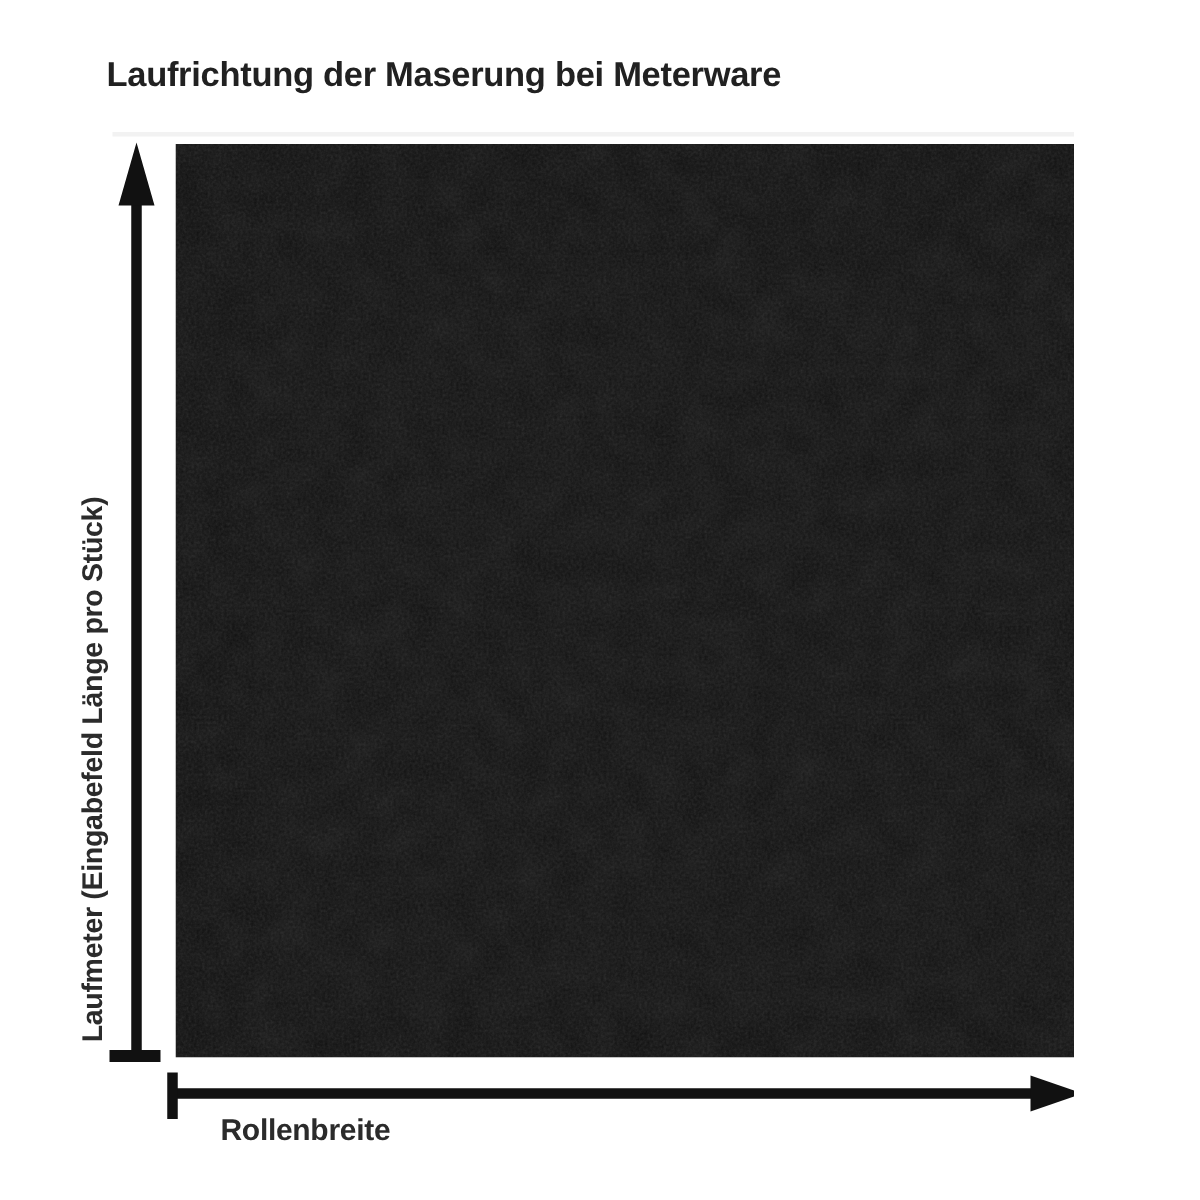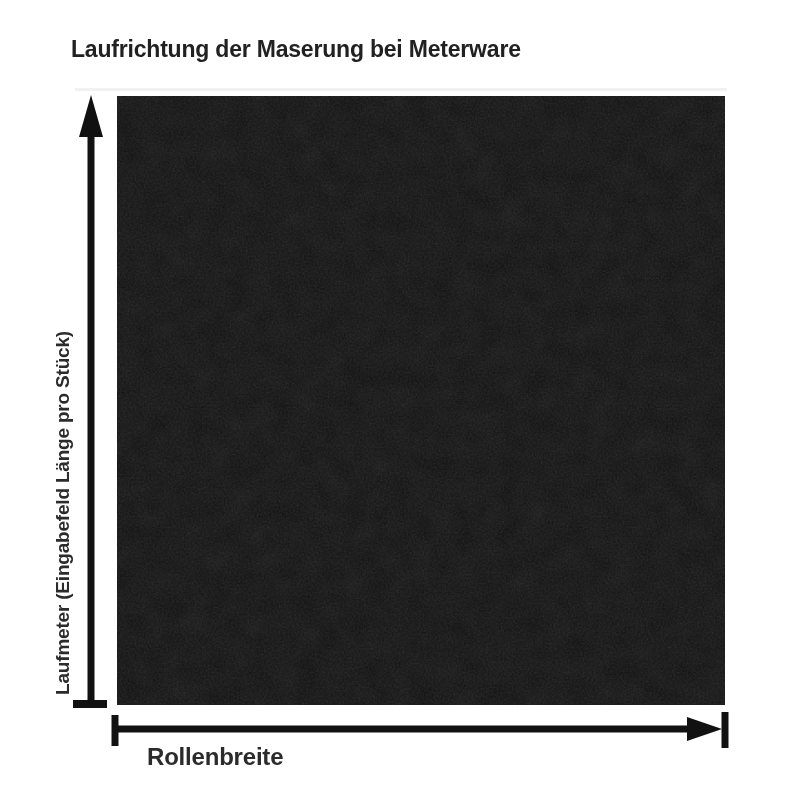--- a/index.html
+++ b/index.html
@@ -3,21 +3,21 @@
 <meta charset="utf-8">
 <style>
   html, body {
     margin: 0;
     padding: 0;
     background: #ffffff;
     font-family: "Liberation Sans", sans-serif;
   }
   .canvas {
     position: relative;
-    width: 800px;
+    width: 716px;
     height: 800px;
     background: #ffffff;
     overflow: hidden;
   }
   .page-title {
     position: absolute;
     left: 71px;
     top: 36px;
     margin: 0;
     font-size: 23px;
@@ -73,21 +73,21 @@
     font-size: 19px;
     font-weight: 700;
     letter-spacing: -0.2px;
     color: #2b2b2b;
   }
   .h-axis-label {
     position: absolute;
     left: 147px;
     top: 743px;
     white-space: nowrap;
-    font-size: 24px;
+    font-size: 20px;
     font-weight: 700;
     letter-spacing: -0.2px;
     color: #2b2b2b;
   }
 </style>
 </head>
 <body>
 
 <div class="canvas">
 

